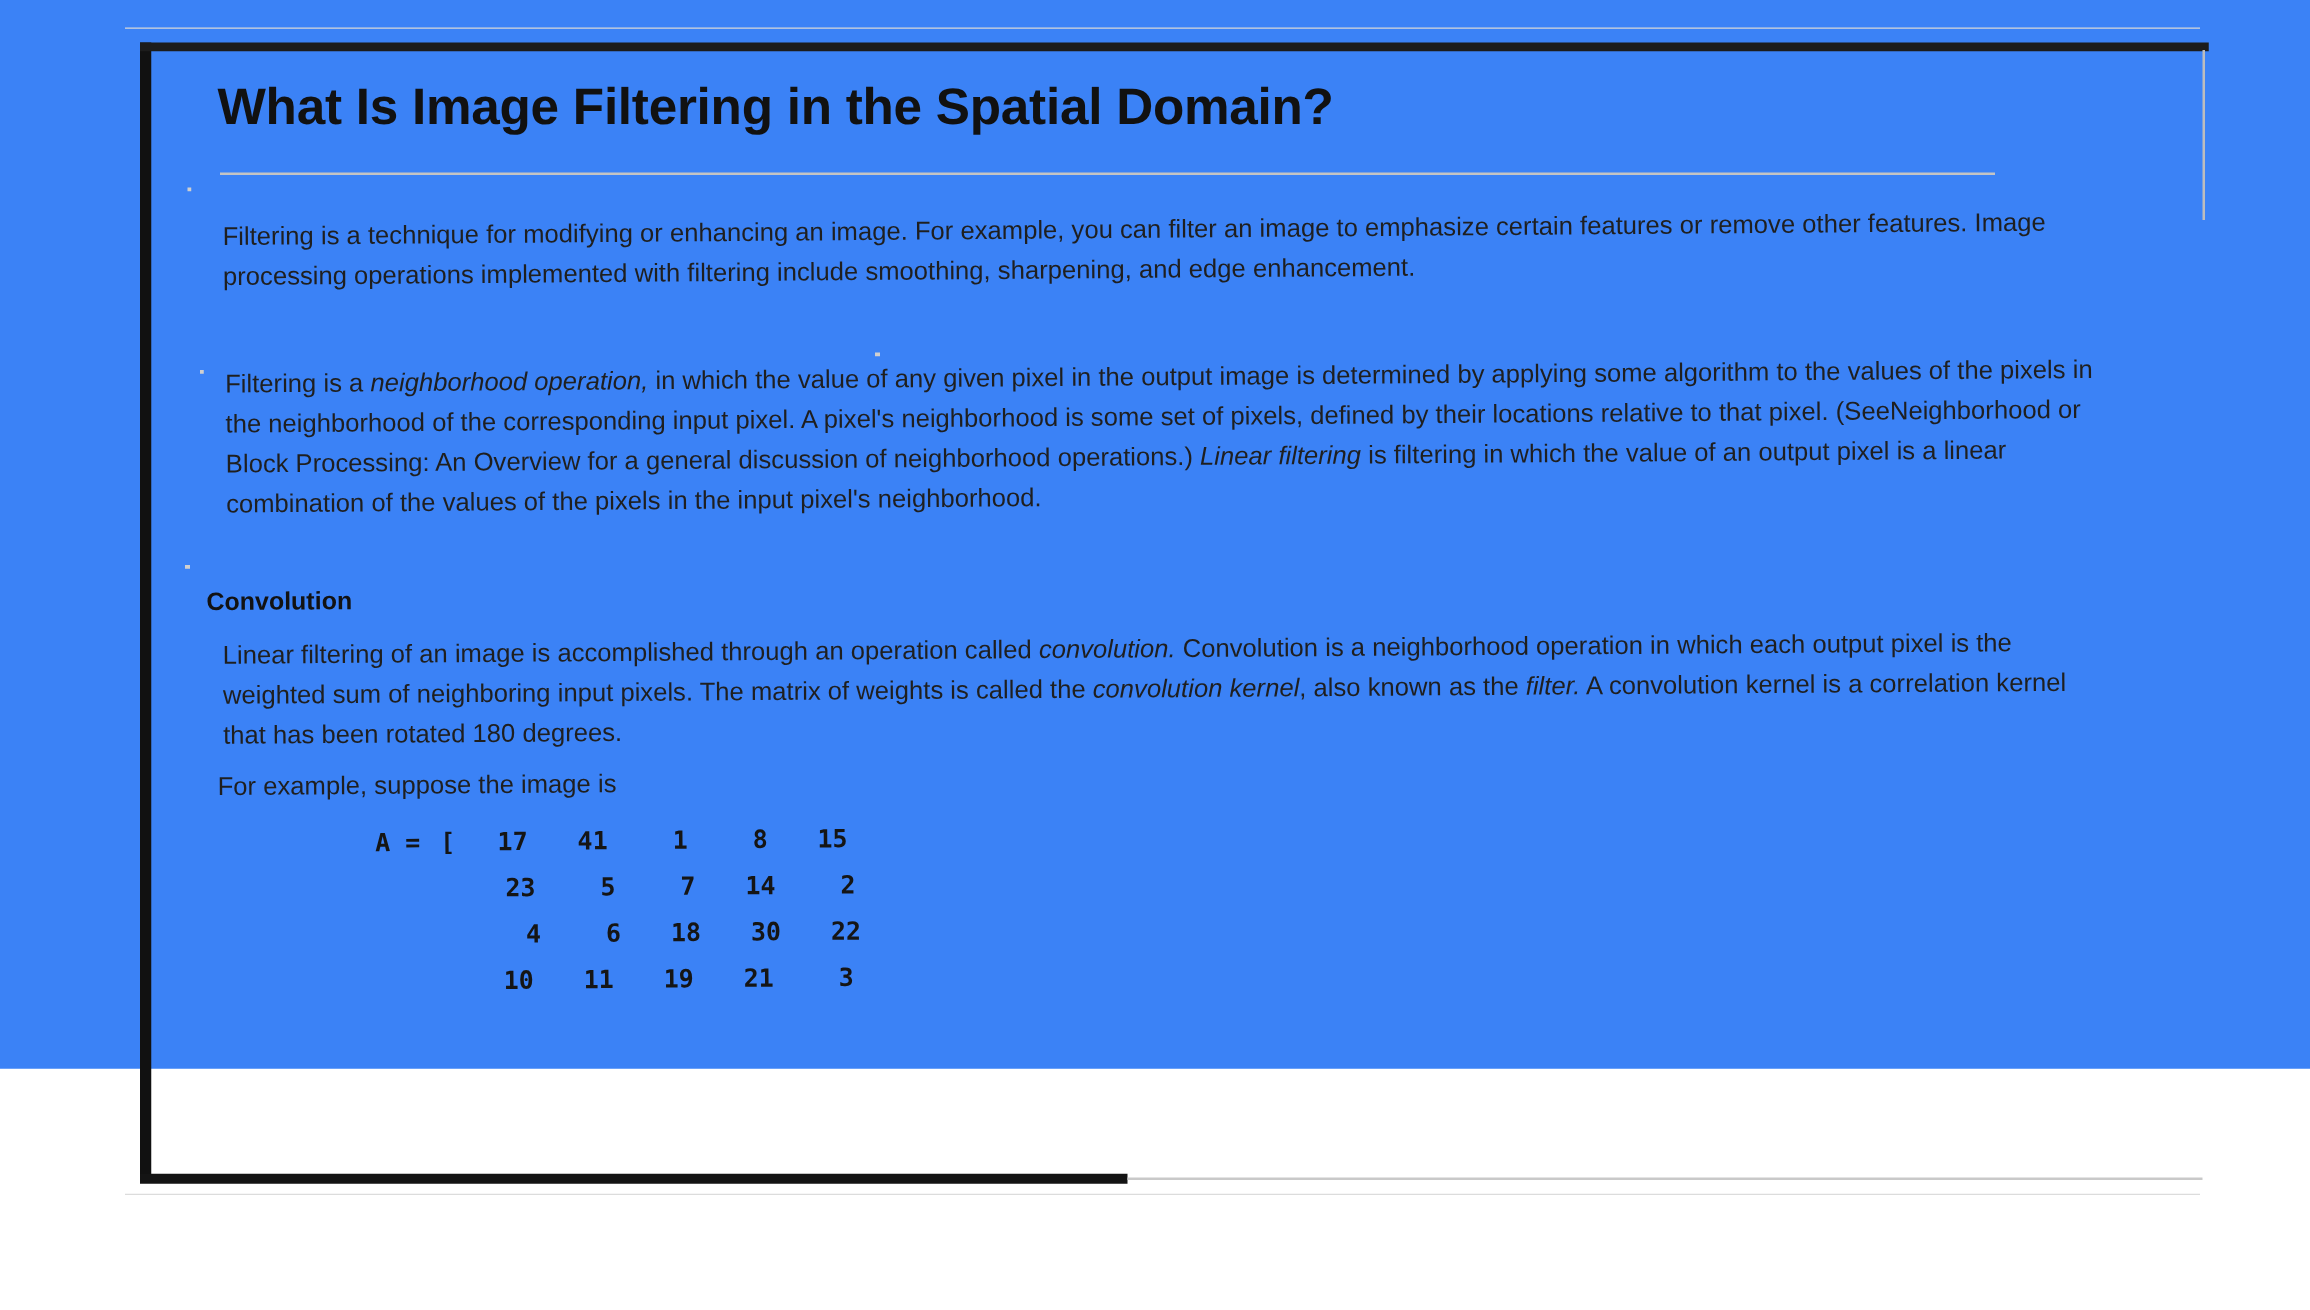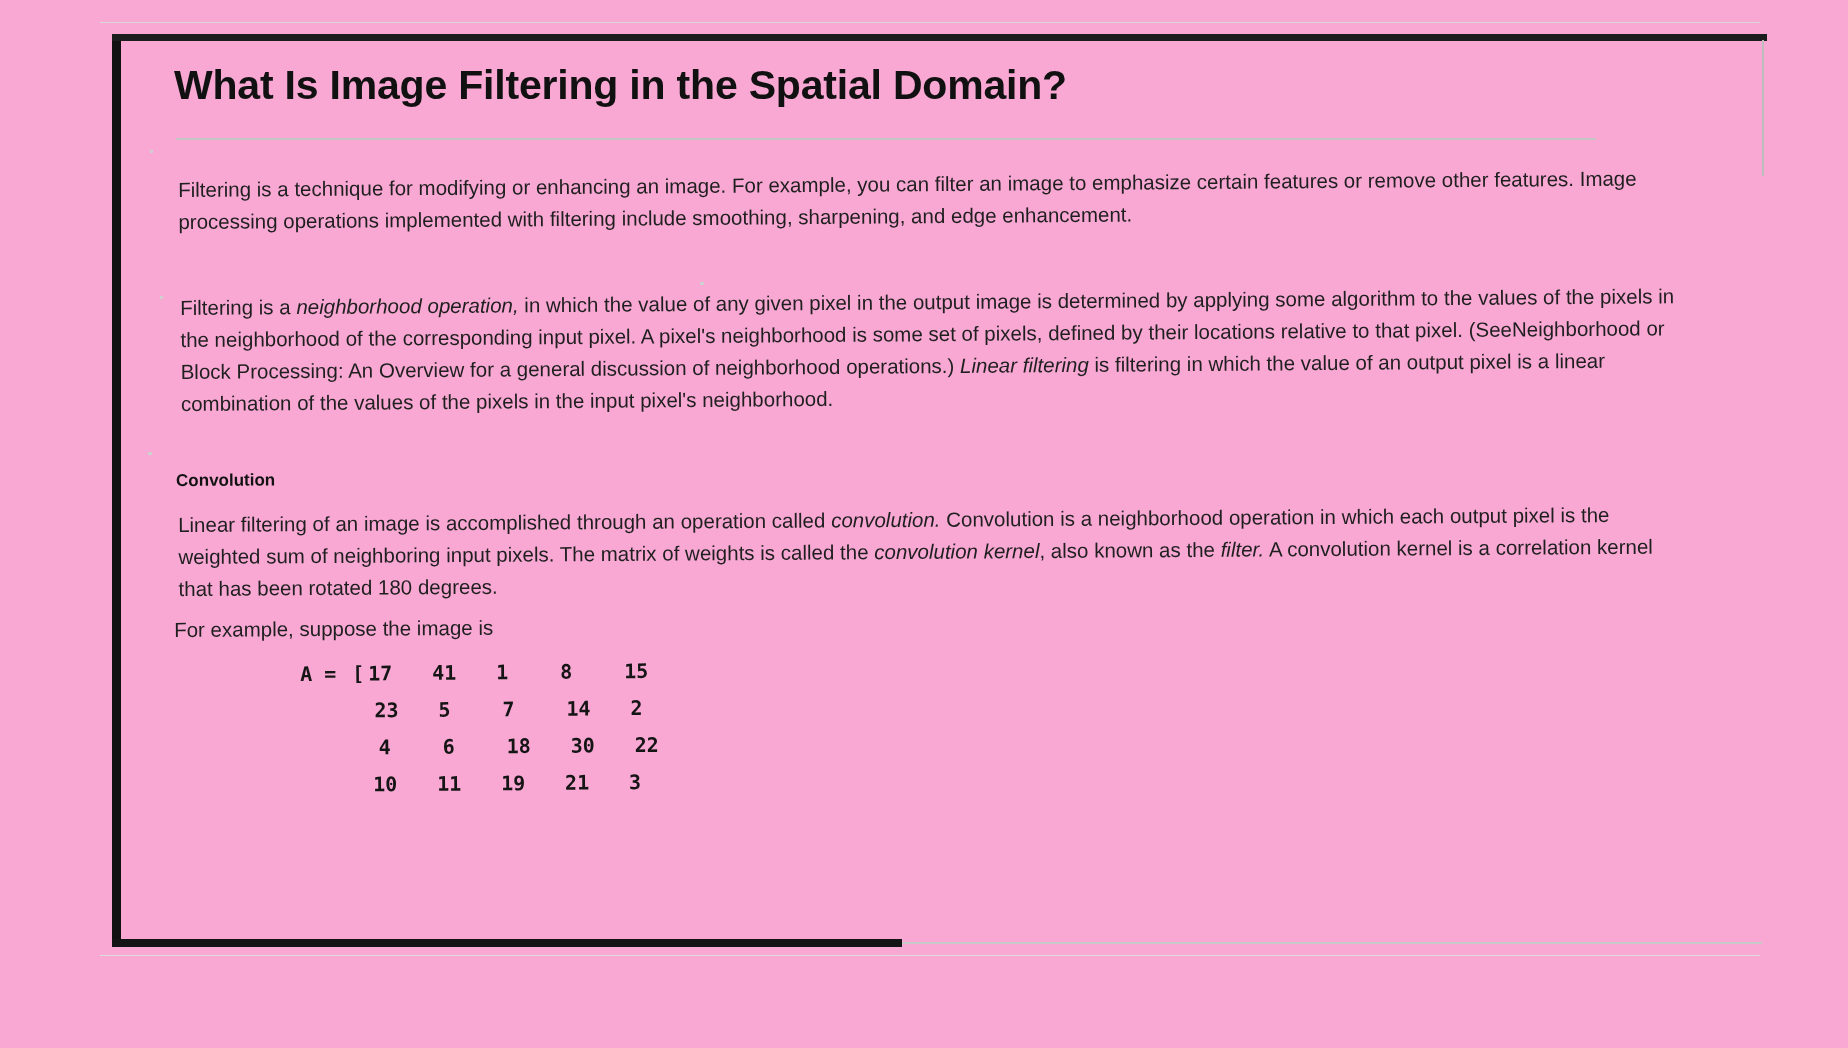--- a/index.html
+++ b/index.html
@@ -12,22 +12,22 @@
     height: 1048px;
     font-family: "Liberation Sans", sans-serif;
     color: #1a1a1a;
     overflow: hidden;
   }
   
   #scan {
     position: absolute;
     left: 0; top: 0;
     width: 1848px;
-    height: 1048px;
-    background: #f9a8d4;
+    height: 855px;
+    background: #3b82f6;
   }
   
   .scan-edge-top {
     position: absolute;
     left: 100px; top: 22px;
     width: 1660px; height: 1px;
     background: #d8d8d8;
   }
   .scan-edge-bottom {
     position: absolute;
@@ -108,24 +108,24 @@
     color: #1f1f1f;
     text-align: left;
   }
   .p1 { left: 66px; top: 140px; width: 1485px; transform: rotate(-0.45deg); transform-origin: left top; }
   .p2 { left: 68px; top: 258px; width: 1500px; transform: rotate(-0.45deg); transform-origin: left top; }
   .p4 { left: 66px; top: 475px; width: 1490px; transform: rotate(-0.4deg); transform-origin: left top; }
   .p5 { left: 62px; top: 580px; width: 900px; transform: rotate(-0.4deg); transform-origin: left top; }
 
   h2.subhead {
     position: absolute;
-    left: 64px;
+    left: 53px;
     top: 437px;
     margin: 0;
-    font-size: 17px;
+    font-size: 20px;
     font-weight: bold;
     color: #121212;
     transform: rotate(-0.35deg);
     transform-origin: left top;
   }
 
   em { font-style: italic; }
 
   
   .matrix {
@@ -147,21 +147,21 @@
   .matrix .lbl {
     width: 52px;
     text-align: left;
   }
   .matrix .brk {
     width: 16px;
     text-align: left;
   }
   .matrix .cell {
     width: 54px;
-    text-align: left;
+    text-align: right;
     padding-right: 10px;
   }
   
   .matrix .row.r2 { margin-left: 6px; }
   .matrix .row.r3 { margin-left: 10px; }
   .matrix .row.r4 { margin-left: 4px; }
 
   
   .speck {
     position: absolute;

